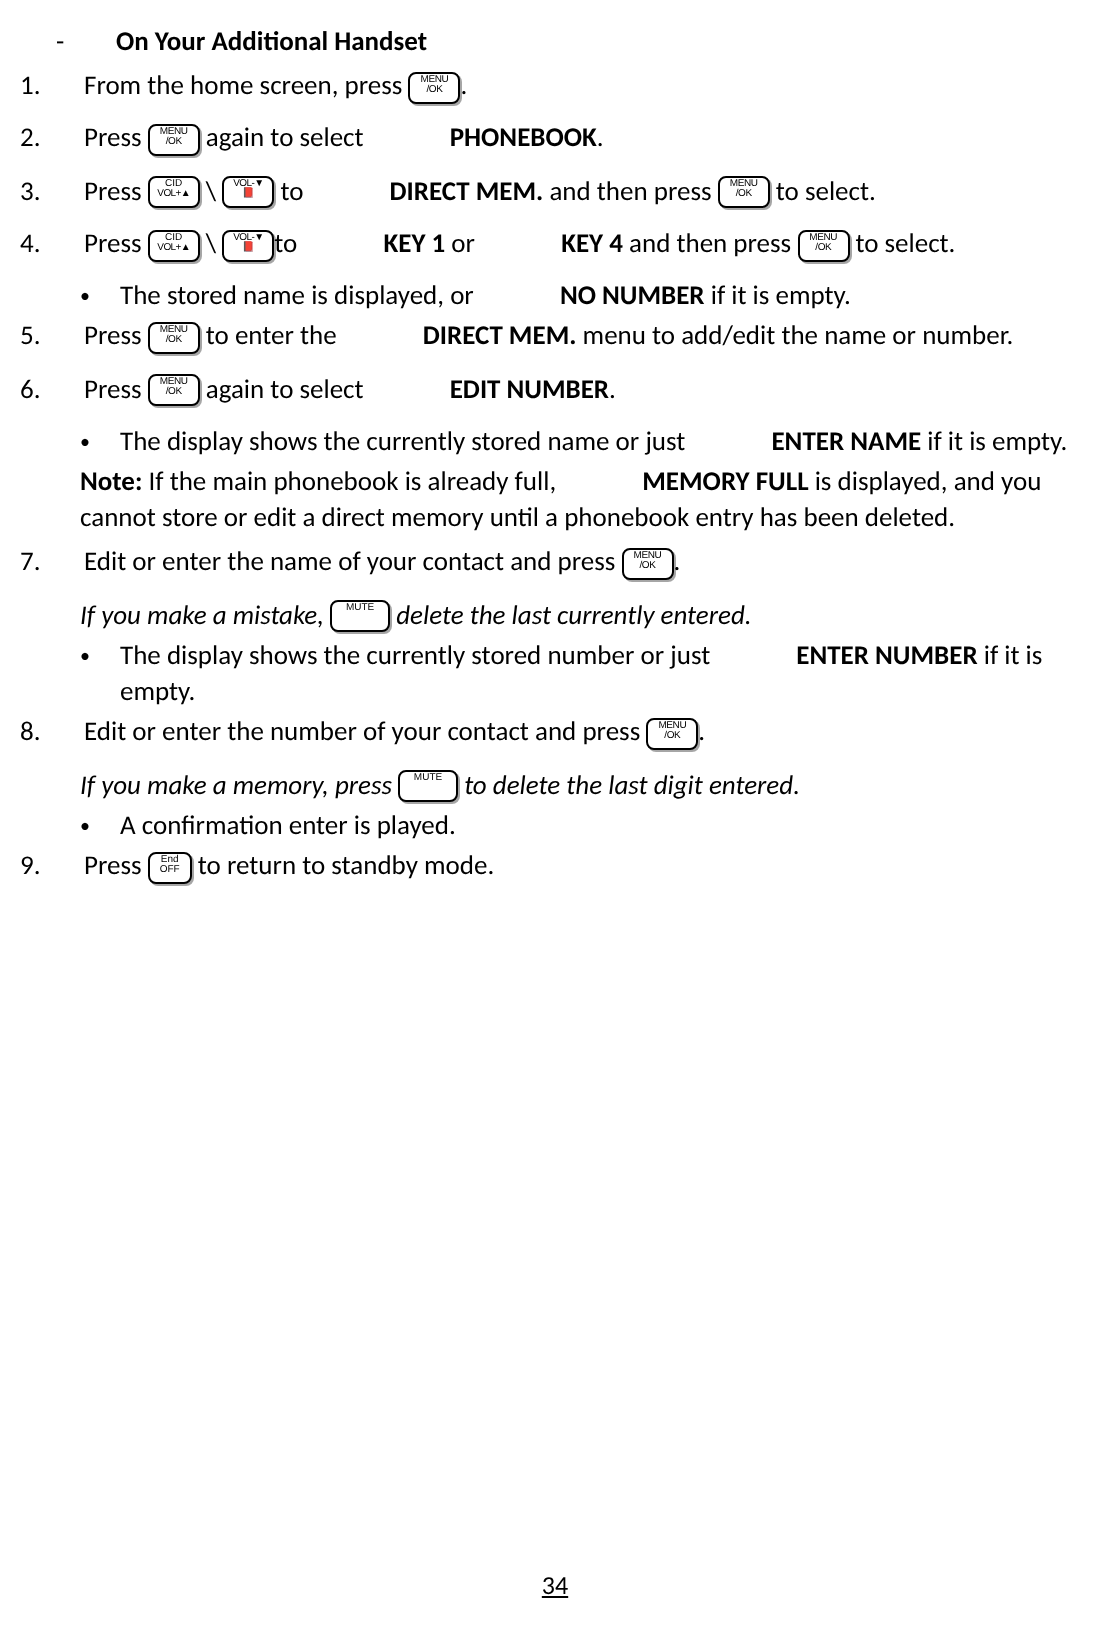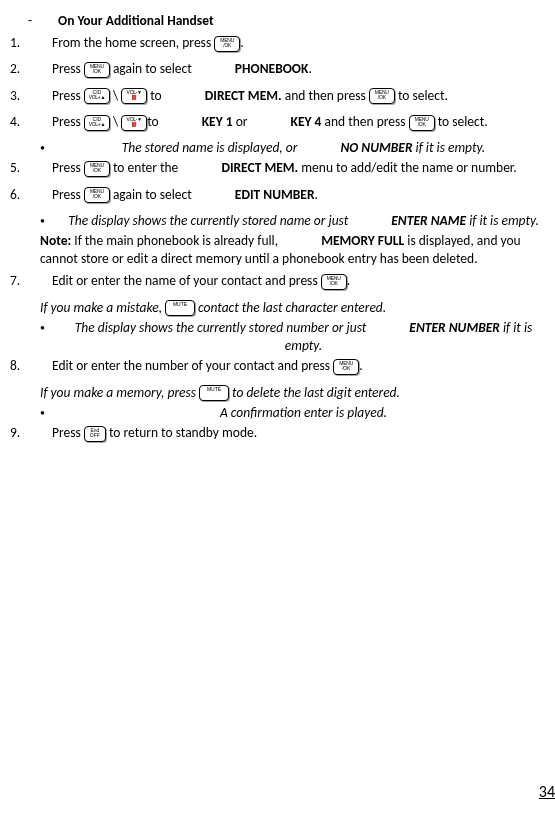--- a/index.html
+++ b/index.html
@@ -32,38 +32,36 @@
   }
   .step-num {
     width: 32px;
     flex-shrink: 0;
     padding-left: 2px;
   }
   .step-body {
     flex: 1;
   }
   .step-body p {
-    margin: 0 0 4px 12px;
+    margin: 0 0 4px 2px;
   }
   .sub-row {
     display: flex;
     align-items: flex-start;
     padding-left: 32px;
     margin-bottom: 2px;
   }
   .sub-bullet {
     width: 20px;
     flex-shrink: 0;
     font-size: 10px;
     padding-top: 2px;
   }
   .sub-body {
     flex: 1;
-    font-style: italic;
-    text-align: center;
   }
   .mistake-row {
     padding-left: 32px;
     font-style: italic;
     margin-bottom: 2px;
   }
   .note-row {
     margin-bottom: 4px;
     margin-left: 32px;
   }
@@ -142,22 +140,22 @@
   .icon-key.end::after {
     content: "OFF";
     display:block;
     font-size:5px;
   }
   .page-num {
     position: absolute;
     bottom: 12px;
     left: 0;
     width: 100%;
-    text-align: right;
-    font-size: 16px;
+    text-align: center;
+    font-size: 13px;
     text-decoration: underline;
   }
 </style>
 </head>
 <body>
 
 <div class="header-row">
   <span class="header-dash">-</span>
   <span class="header-text">On Your Additional Handset</span>
 </div>
@@ -234,21 +232,21 @@
 
 <div class="step-row">
   <div class="step-num">7.</div>
   <div class="step-body">
     <p>
       <span>Edit or enter the name of your contact and press </span><span class="icon-key menu"></span><span>.</span>
     </p>
   </div>
 </div>
 <div class="mistake-row">
-  <span>If you make a mistake, </span><span class="icon-key mute"></span><span> contact the last character entered.</span>
+  <span>If you make a mistake, </span><span class="icon-key mute"></span><span> delete the last currently entered.</span>
 </div>
 <div class="sub-row">
   <span class="sub-bullet">•</span>
   <div class="sub-body">
     <span>The display shows the currently stored number or just </span><span class="b">ENTER NUMBER</span><span> if it is empty.</span>
   </div>
 </div>
 
 <div class="step-row">
   <div class="step-num">8.</div>

